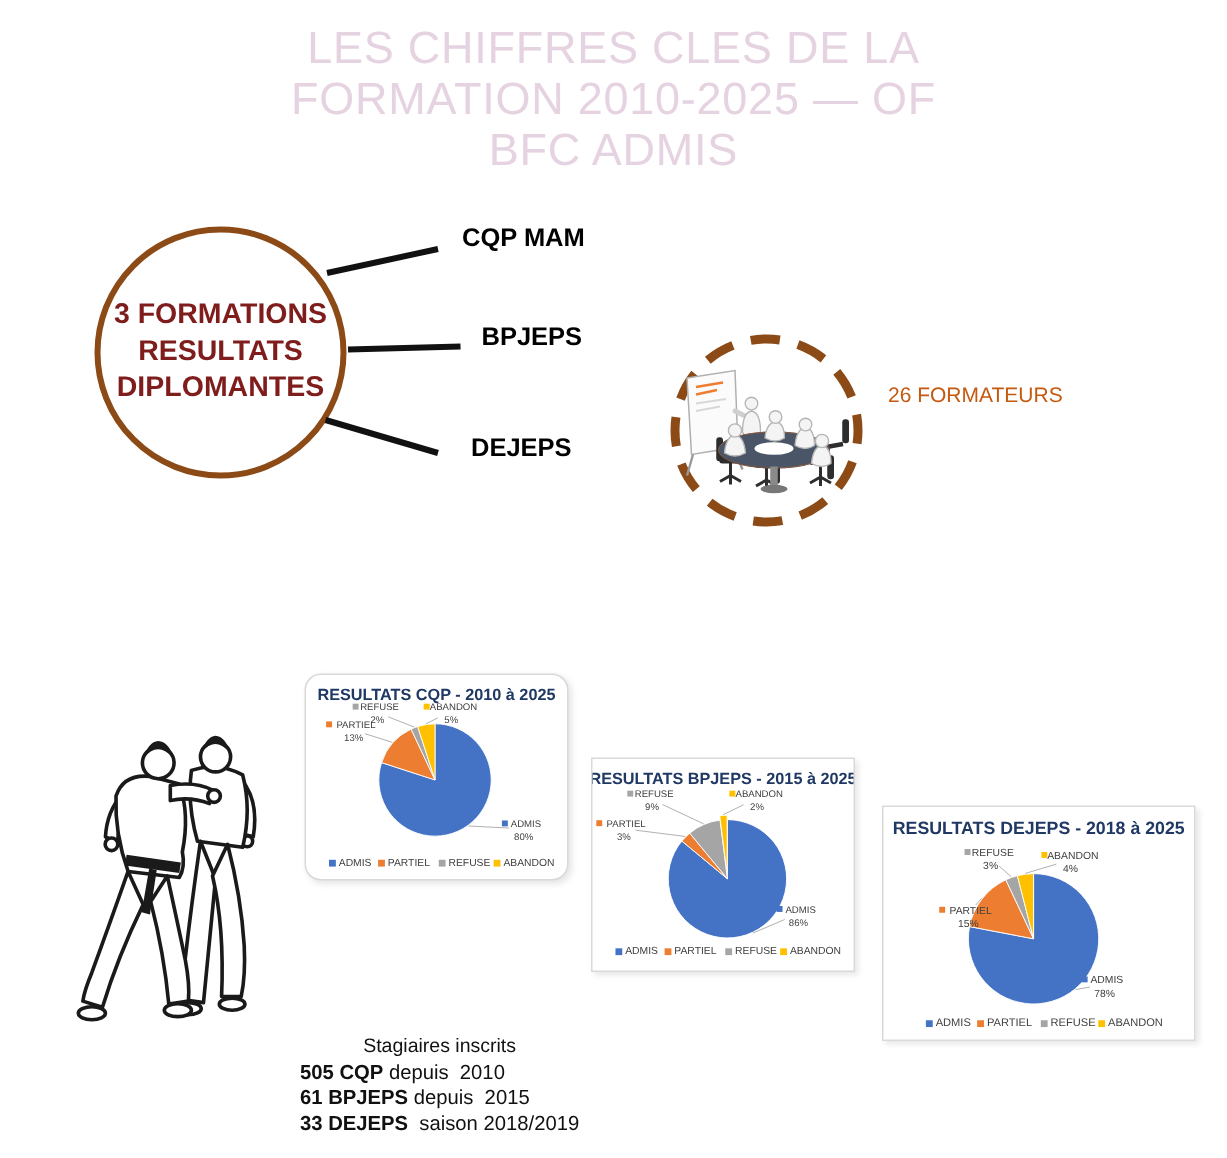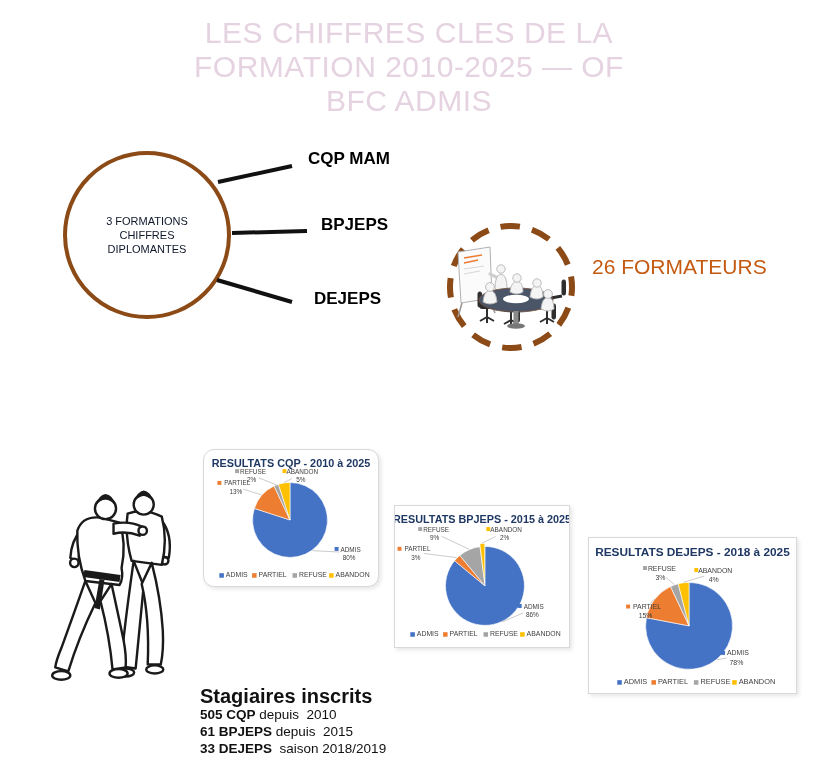--- a/index.html
+++ b/index.html
@@ -5,62 +5,62 @@
   html,body{margin:0;padding:0;background:#fff;}
   .page{position:relative;width:818px;height:772px;background:#fff;overflow:hidden;
         font-family:"Liberation Sans",sans-serif;padding-left:40px;}
   
   .title{position:absolute;top:16px;left:0;width:818px;text-align:center;
          color:#E6D3E1;font-size:30px;line-height:34px;letter-spacing:.5px;font-weight:400;}
   
   .bubble{position:absolute;left:63px;top:151px;width:160px;height:160px;
           border:4px solid #8B4A16;border-radius:50%;
           display:flex;align-items:center;justify-content:center;text-align:center;}
-  .bubble-text{color:#0f172a;font-size:11px;line-height:1.3;font-weight:400;}
+  .bubble-text{color:#7f1d1d;font-size:19px;line-height:1.3;font-weight:700;}
   
   .connectors{position:absolute;left:205px;top:145px;width:115px;height:165px;}
   
   .flabel{position:absolute;color:#000000;font-weight:bold;font-size:17px;white-space:nowrap;}
   .flabel-cqp{left:308px;top:149px;}
   .flabel-bpjeps{left:321px;top:215px;}
   .flabel-dejeps{left:314px;top:289px;}
   
   .formateurs-svg{position:absolute;left:438px;top:216px;width:150px;height:150px;}
-  .formateurs-label{position:absolute;left:592px;top:255px;color:#C55A11;font-size:21px;white-space:nowrap;}
+  .formateurs-label{position:absolute;left:592px;top:255px;color:#C55A11;font-size:14px;white-space:nowrap;}
   
   .judo{position:absolute;left:14px;top:466px;width:186px;height:244px;}
   
   .chart-box{position:absolute;background:#fff;border:1px solid #D9D9D9;
              box-shadow:2px 2px 4px rgba(0,0,0,.10);box-sizing:border-box;}
   .chart-box svg{display:block;width:100%;height:100%;}
   .chart-box text{font-family:"Liberation Sans",sans-serif;}
   .chart-1{left:203px;top:449px;width:176px;height:138px;border-radius:11px;}
   .chart-2{left:394px;top:505px;width:176px;height:143px;}
   .chart-3{left:588px;top:537px;width:209px;height:157px;}
   
   .stagiaires{position:absolute;left:200px;top:687px;color:#111;font-size:13.5px;line-height:17px;}
-  .sg-head{font-weight:bold;font-size:20px;line-height:19px;}
+  .sg-head{font-weight:normal;font-size:13px;line-height:19px;text-align:center;}
   .sg-row .b{font-weight:bold;white-space:pre-wrap;}
   .sg-row .r{white-space:pre-wrap;}
 </style>
 </head>
 <body>
 
 <div class="page">
 
   <div class="title">
     <div>LES CHIFFRES CLES DE LA</div>
     <div>FORMATION 2010-2025 — OF</div>
     <div>BFC ADMIS</div>
   </div>
 
   <div class="bubble">
     <div class="bubble-text">
       <div>3 FORMATIONS</div>
-      <div>CHIFFRES</div>
+      <div>RESULTATS</div>
       <div>DIPLOMANTES</div>
     </div>
   </div>
 
   <svg class="connectors" viewBox="0 0 115 165">
     <line x1="13" y1="37" x2="87" y2="21" stroke="#111" stroke-width="4"></line>
     <line x1="27" y1="88" x2="102" y2="86" stroke="#111" stroke-width="4"></line>
     <line x1="12" y1="135" x2="87" y2="157" stroke="#111" stroke-width="4"></line>
   </svg>
 

